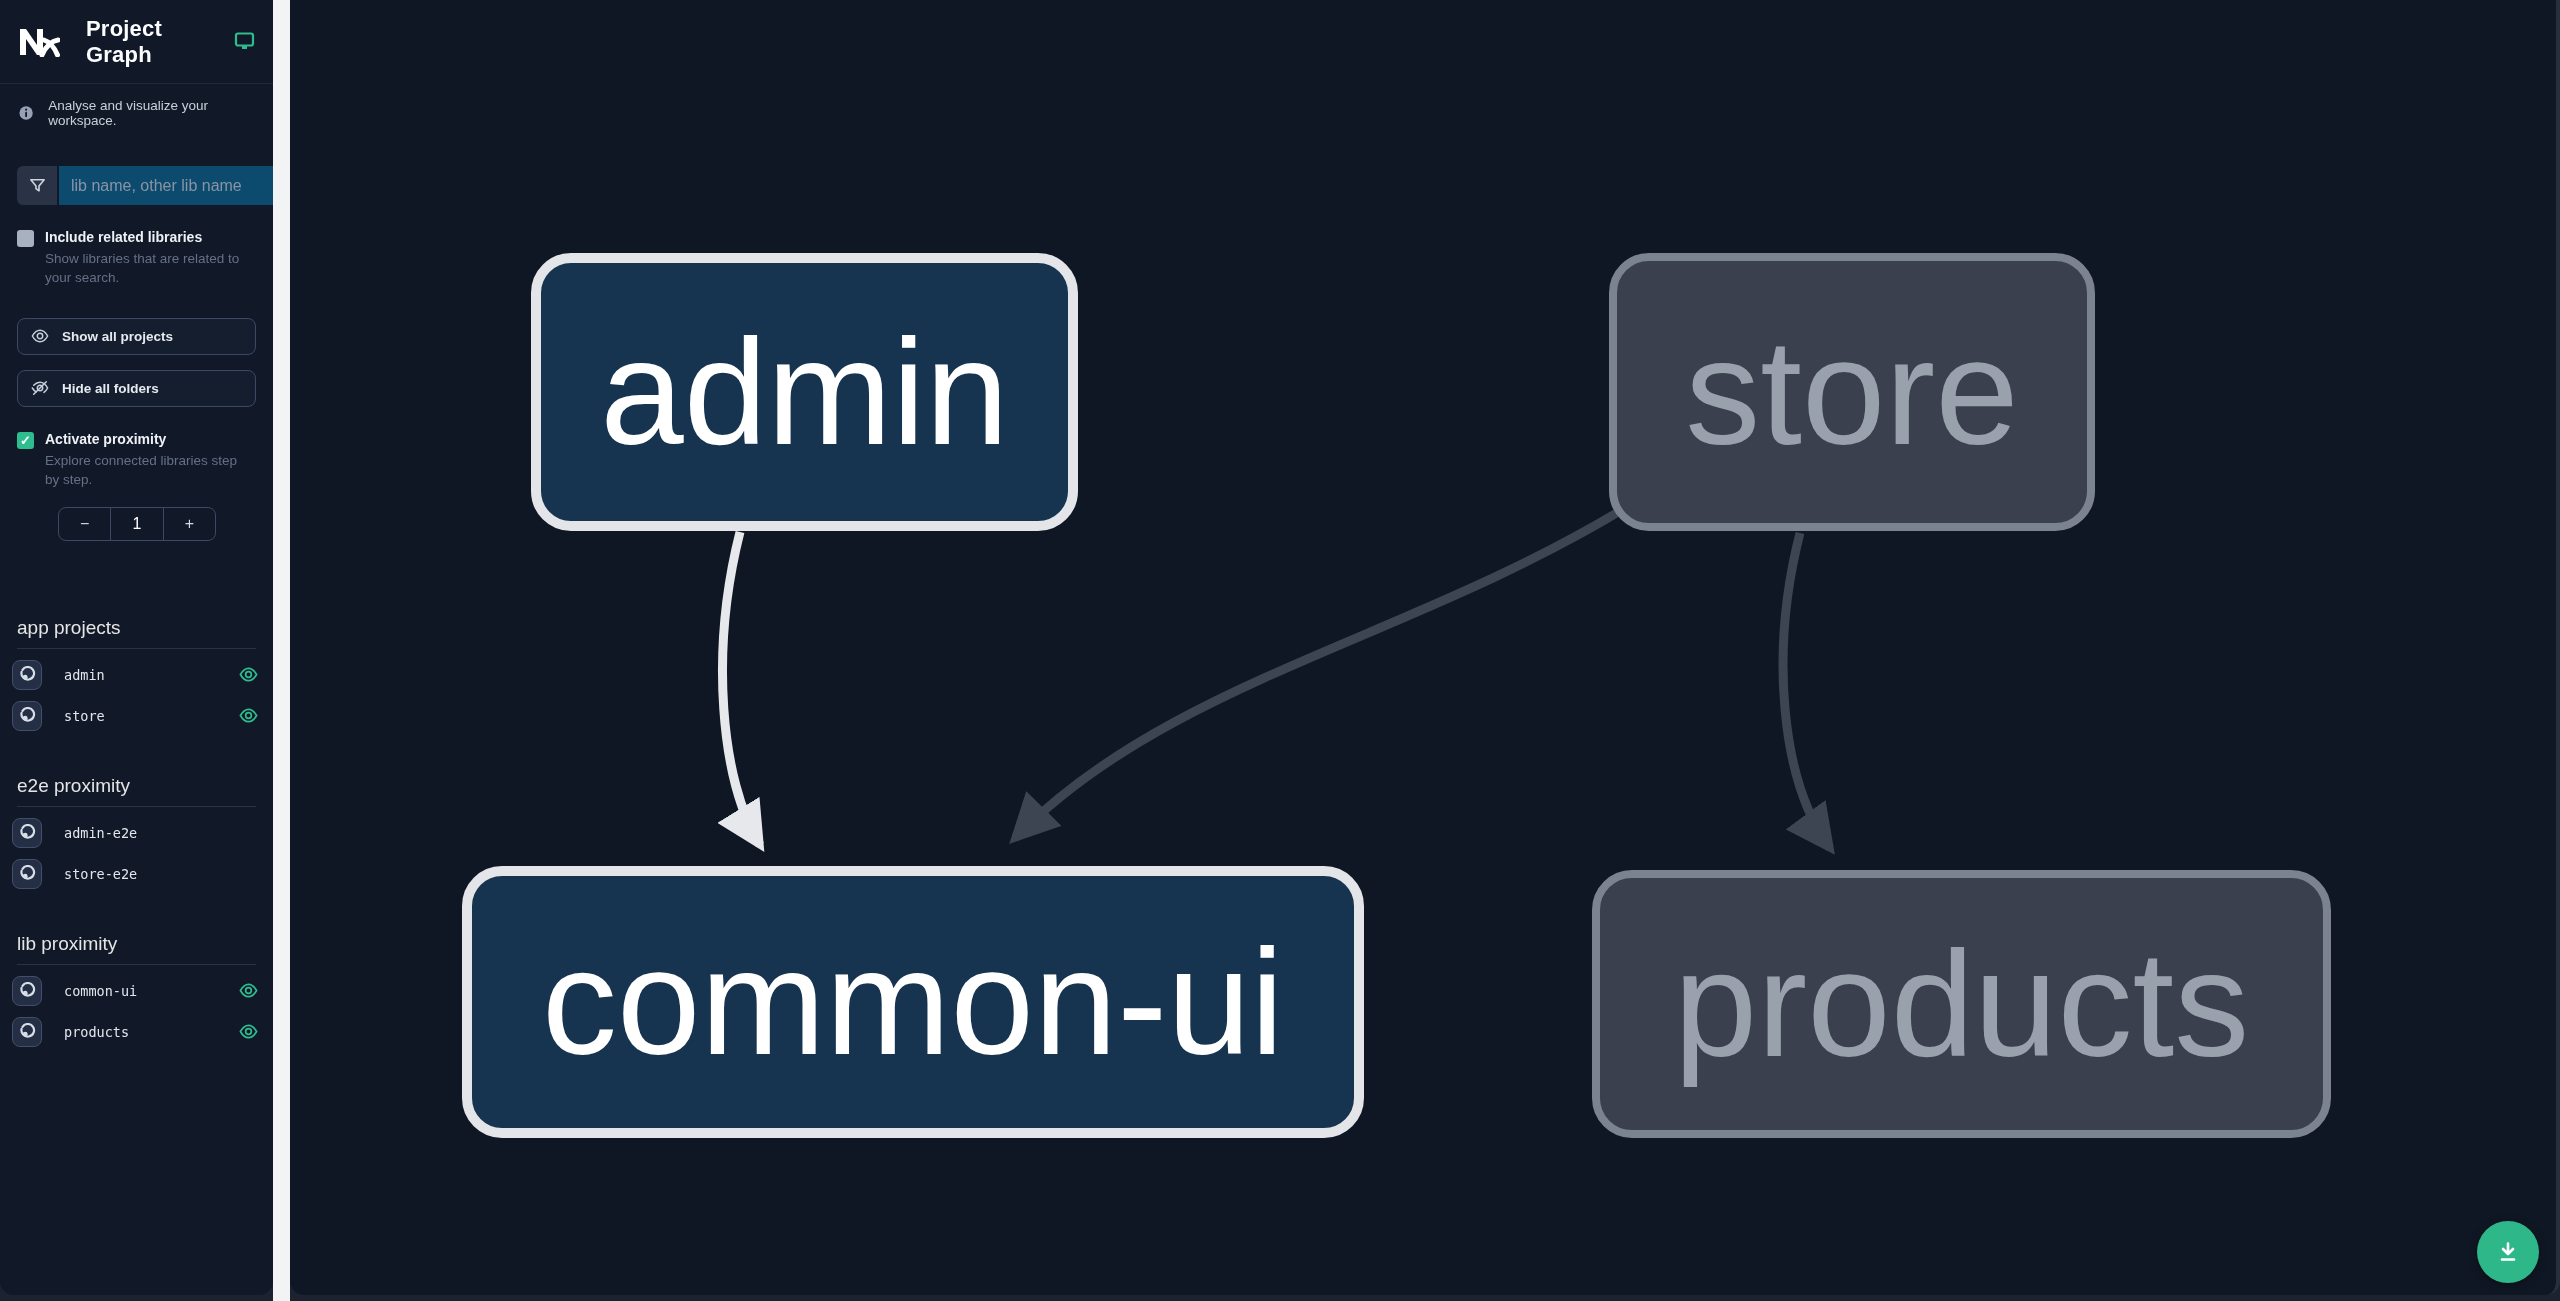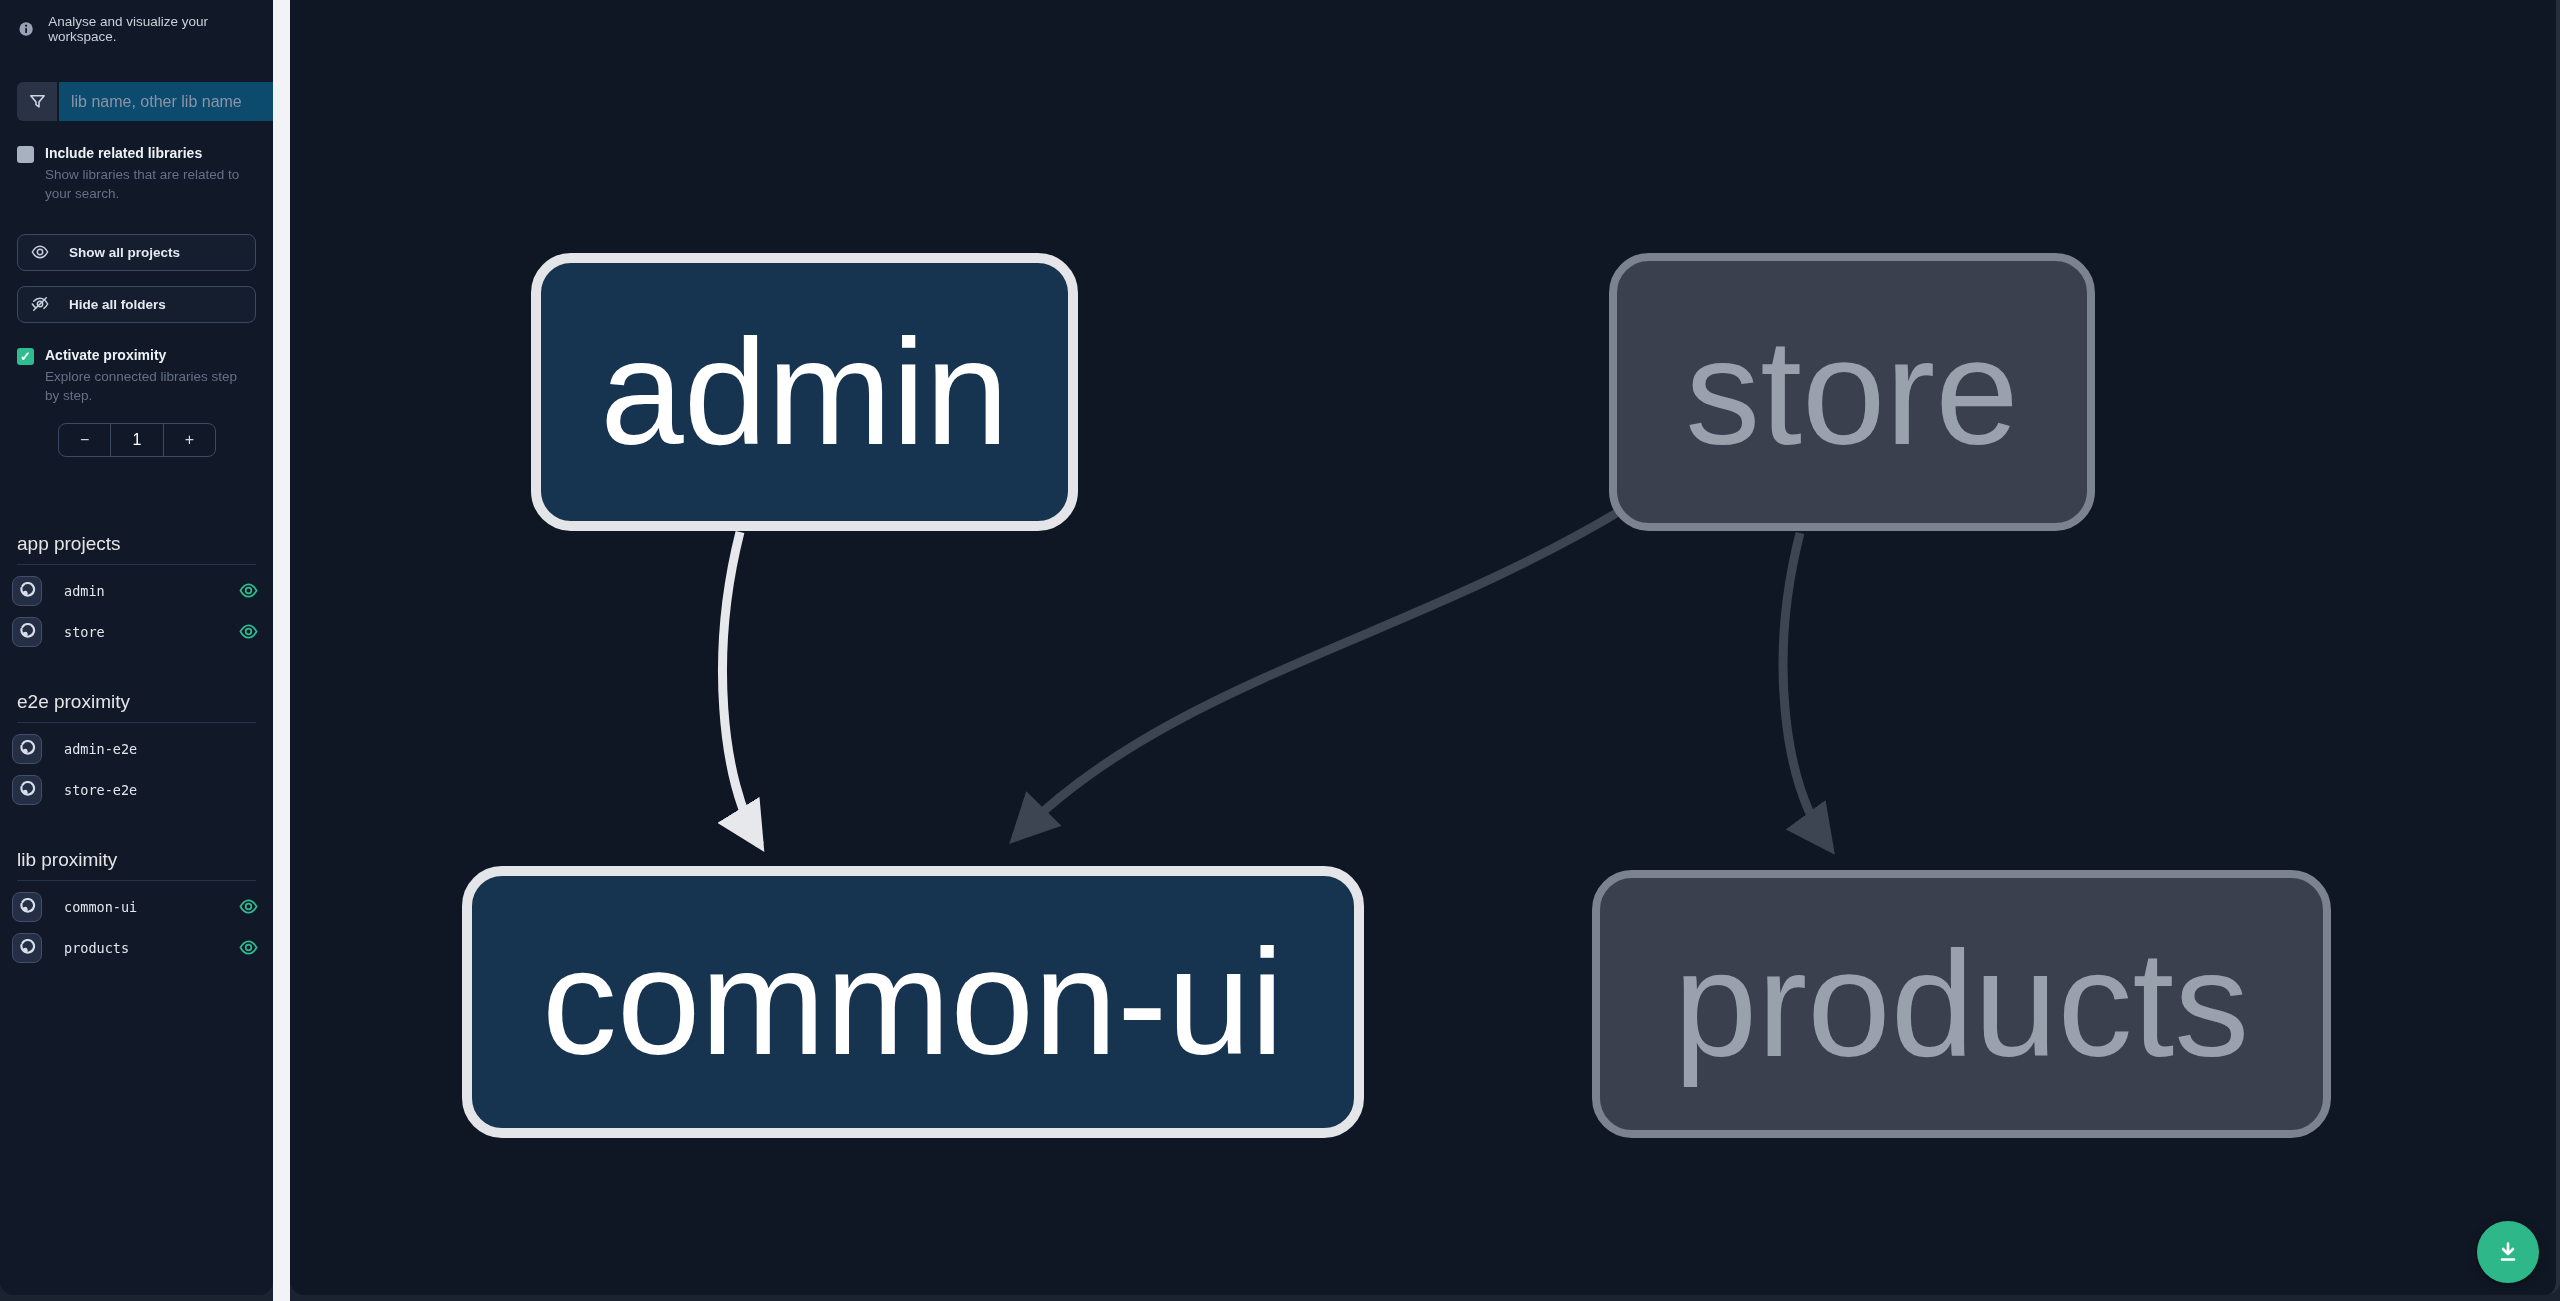--- a/index.html
+++ b/index.html
@@ -43,21 +43,21 @@
     display:flex; align-items:center; justify-content:center;
   }
   .chk-gray  { background:#a7b1c0; }
   .chk-white { background:#ffffff; }
   .chk-teal  { background:#2dbd8e; color:#fff; font-size:13px; font-weight:700; }
   .chk-text { margin-left:11px; }
   .chk-label { font-size:14px; font-weight:700; color:#eef2f6; line-height:1.15; }
   .chk-desc { font-size:13.5px; color:#6470844; color:#657087; margin-top:5px; line-height:1.4; max-width:200px; }
 
   .sb-btn {
-    display:flex; align-items:center; gap:20px; height:37px;
+    display:flex; align-items:center; gap:13px; height:37px;
     margin:15px 17px 0 17px; padding:0 13px;
     background:#151e2e; border:1px solid #3b4963; border-radius:8px;
     color:#e5eaf0; font-size:13.5px; font-weight:700; cursor:pointer;
     font-family:"Liberation Sans", sans-serif; width:239px;
   }
   .sb-btn:first-of-type { margin-top:30px; }
 
   .stepper {
     display:flex; margin:17px 0 0 58px; width:158px; height:34px;
     border:1px solid #3b4963; border-radius:8px; overflow:hidden;
@@ -117,20 +117,32 @@
     box-shadow:0 2px 8px rgba(0,0,0,.35);
   }
 </style>
 </head>
 <body>
 
 <div class="app">
 
   <aside class="sidebar">
 
+    <div class="sb-header">
+      <svg class="sb-logo" viewBox="0 0 42 30">
+        <path d="M2 28 V2 h6 L19 18 V2 h6 v26 h-6 L8 12 v16 z" fill="#ffffff"></path>
+        <path d="M24 28 C28 19 33 14 40 13" stroke="#ffffff" stroke-width="5" fill="none" stroke-linecap="round"></path>
+        <path d="M26 13 C32 15 36.5 20.5 39.5 28" stroke="#ffffff" stroke-width="5" fill="none" stroke-linecap="round"></path>
+      </svg>
+      <div class="sb-title">Project Graph</div>
+      <svg class="monitor" width="21" height="21" viewBox="0 0 21 21">
+        <rect x="2" y="2.5" width="17" height="12" rx="2" fill="none" stroke="#2dbd8e" stroke-width="2.2"></rect>
+        <rect x="8" y="14.5" width="5" height="3.5" fill="#2dbd8e"></rect>
+      </svg>
+    </div>
 
     <div class="tagline">
       <svg width="16" height="16" viewBox="0 0 16 16">
         <circle cx="8" cy="8" r="7.5" fill="#97a3b4"></circle>
         <rect x="7" y="6.6" width="2" height="6" rx="1" fill="#111827"></rect>
         <circle cx="8" cy="4.2" r="1.2" fill="#111827"></circle>
       </svg>
       <span class="tagline-text">Analyse and visualize your workspace.</span>
     </div>
 

